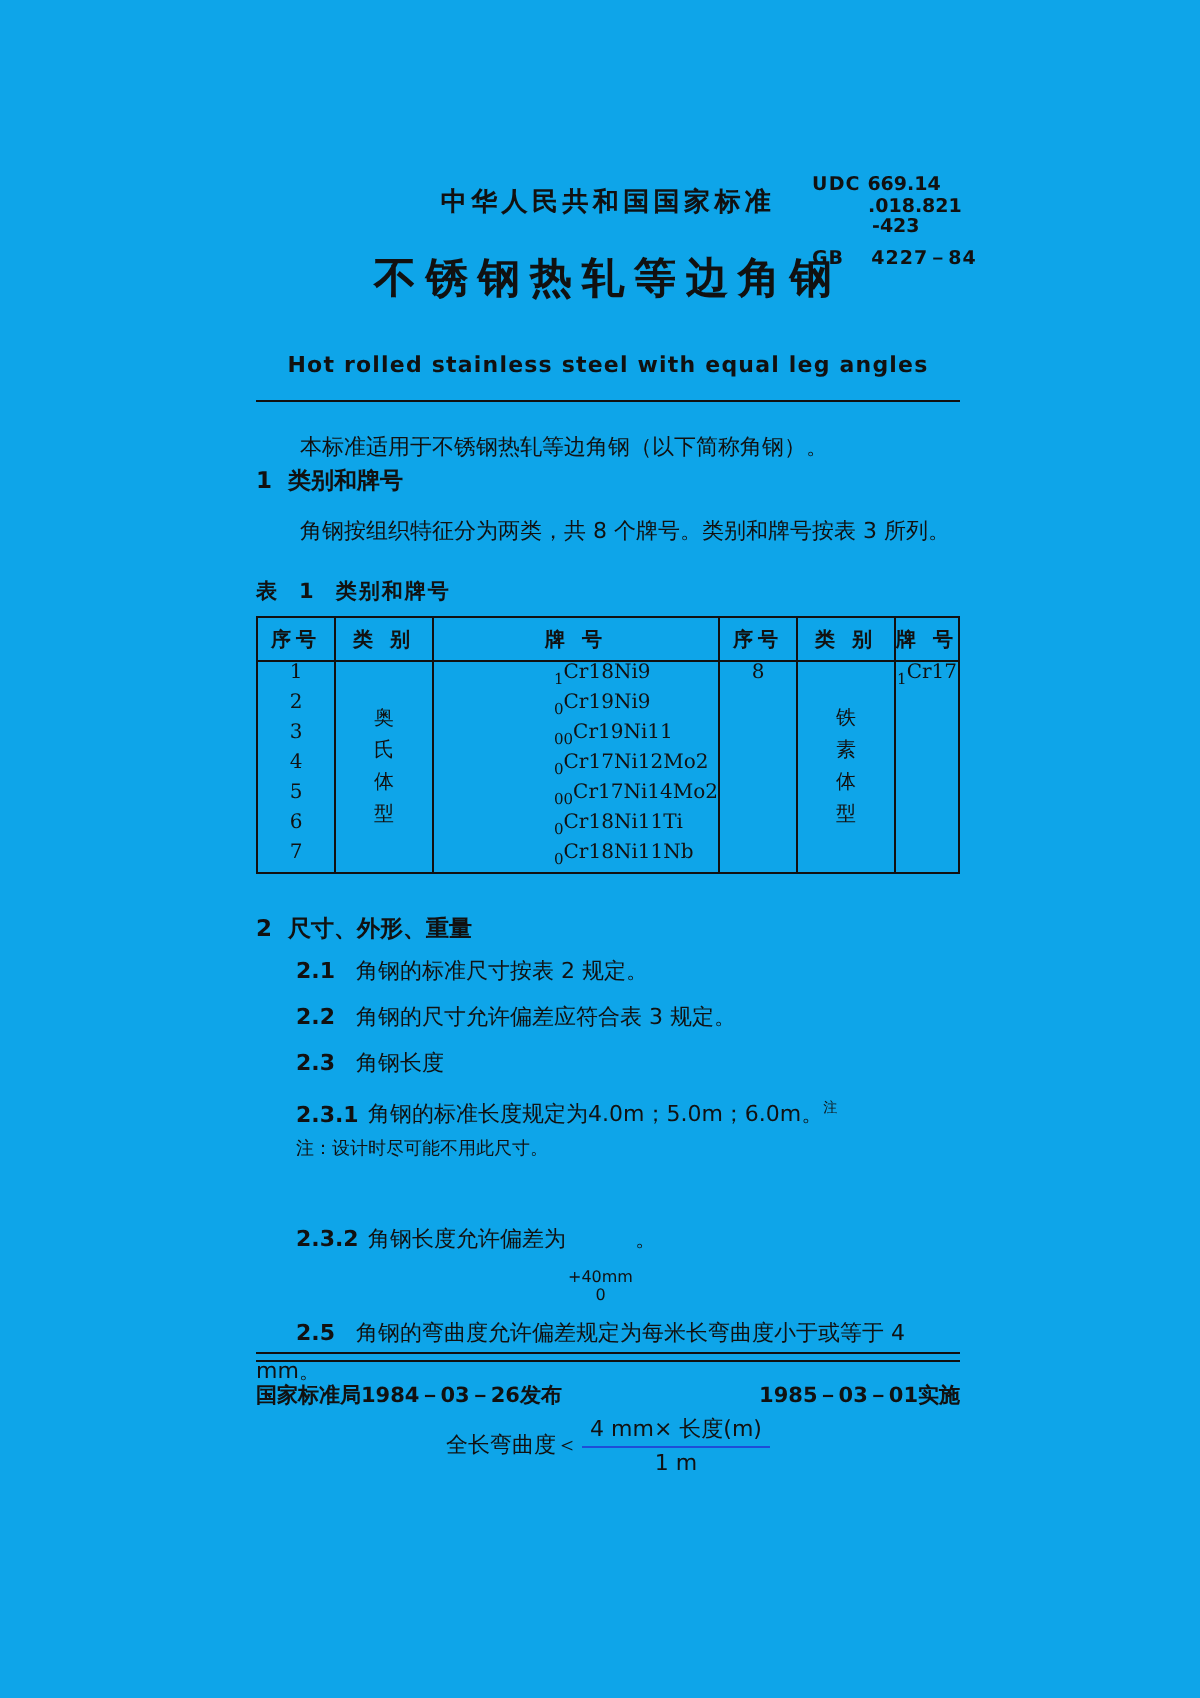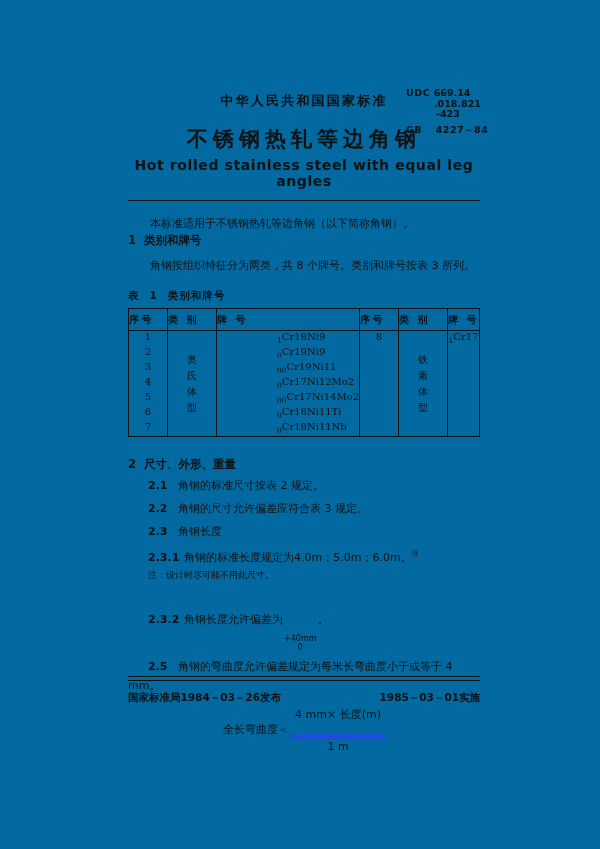--- a/index.html
+++ b/index.html
@@ -13,21 +13,21 @@
     font-family: "Liberation Serif", "DejaVu Serif", serif;
     color: #111111;
     position: relative;
     overflow: hidden;
   }
   .page {
     position: absolute;
     left: 0; top: 0;
     width: 600px;
     height: 849px;
-    background: #0369a1;
+    background: #0ea5e9;
   }
   .content {
     position: absolute;
     left: 128px;
     top: 78px;
     width: 352px;
   }
 
   
   .masthead {
@@ -45,24 +45,24 @@
   .std-title {
     text-align: center;
     font-size: 21px;
     font-weight: bold;
     letter-spacing: 5px;
     margin-top: 15px;
     font-family: "DejaVu Sans", "Liberation Sans", sans-serif;
   }
   .std-title-en {
     text-align: center;
-    font-size: 14px;
+    font-size: 11px;
     font-weight: bold;
     letter-spacing: 0.6px;
-    margin-top: 4px;
+    margin-top: 23px;
     font-family: "DejaVu Sans", "Liberation Sans", sans-serif;
   }
   .codes {
     position: absolute;
     right: -38px;
     top: 10px;
     width: 112px;
     font-family: "DejaVu Sans", "Liberation Sans", sans-serif;
     font-size: 9.5px;
     font-weight: bold;
@@ -121,21 +121,21 @@
     border: 0.9px solid #111;
     font-weight: normal;
     font-size: 10px;
     padding: 0;
   }
   table.grades thead th {
     height: 21px;
     font-weight: bold;
     font-size: 10px;
     letter-spacing: 2.5px;
-    text-align: left;
+    text-align: center;
     vertical-align: middle;
   }
   .cell-center { text-align: center; vertical-align: middle; }
   .seq-cell {
     text-align: center;
     font-size: 10px;
     height: 15px;
     font-family: "DejaVu Serif", serif;
   }
   .vert-type {
@@ -213,22 +213,22 @@
   .formula-inner { display: inline-block; }
   .formula .lead { display: inline-block; vertical-align: middle; }
   .formula .bigfrac {
     display: inline-block;
     vertical-align: middle;
     text-align: center;
     margin-left: 2px;
   }
   .formula .numer {
     display: block;
-    border-bottom: 5px solid #1d4ed8;
-    padding: 0 4px 12px 4px;
+    border-bottom: 1px solid #1d4ed8;
+    padding: 0 4px 1px 4px;
   }
   .formula .denom { display: block; padding-top: 1px; }
 
   
   .footer-rules {
     position: absolute;
     left: 128px;
     width: 352px;
     top: 676px;
   }

